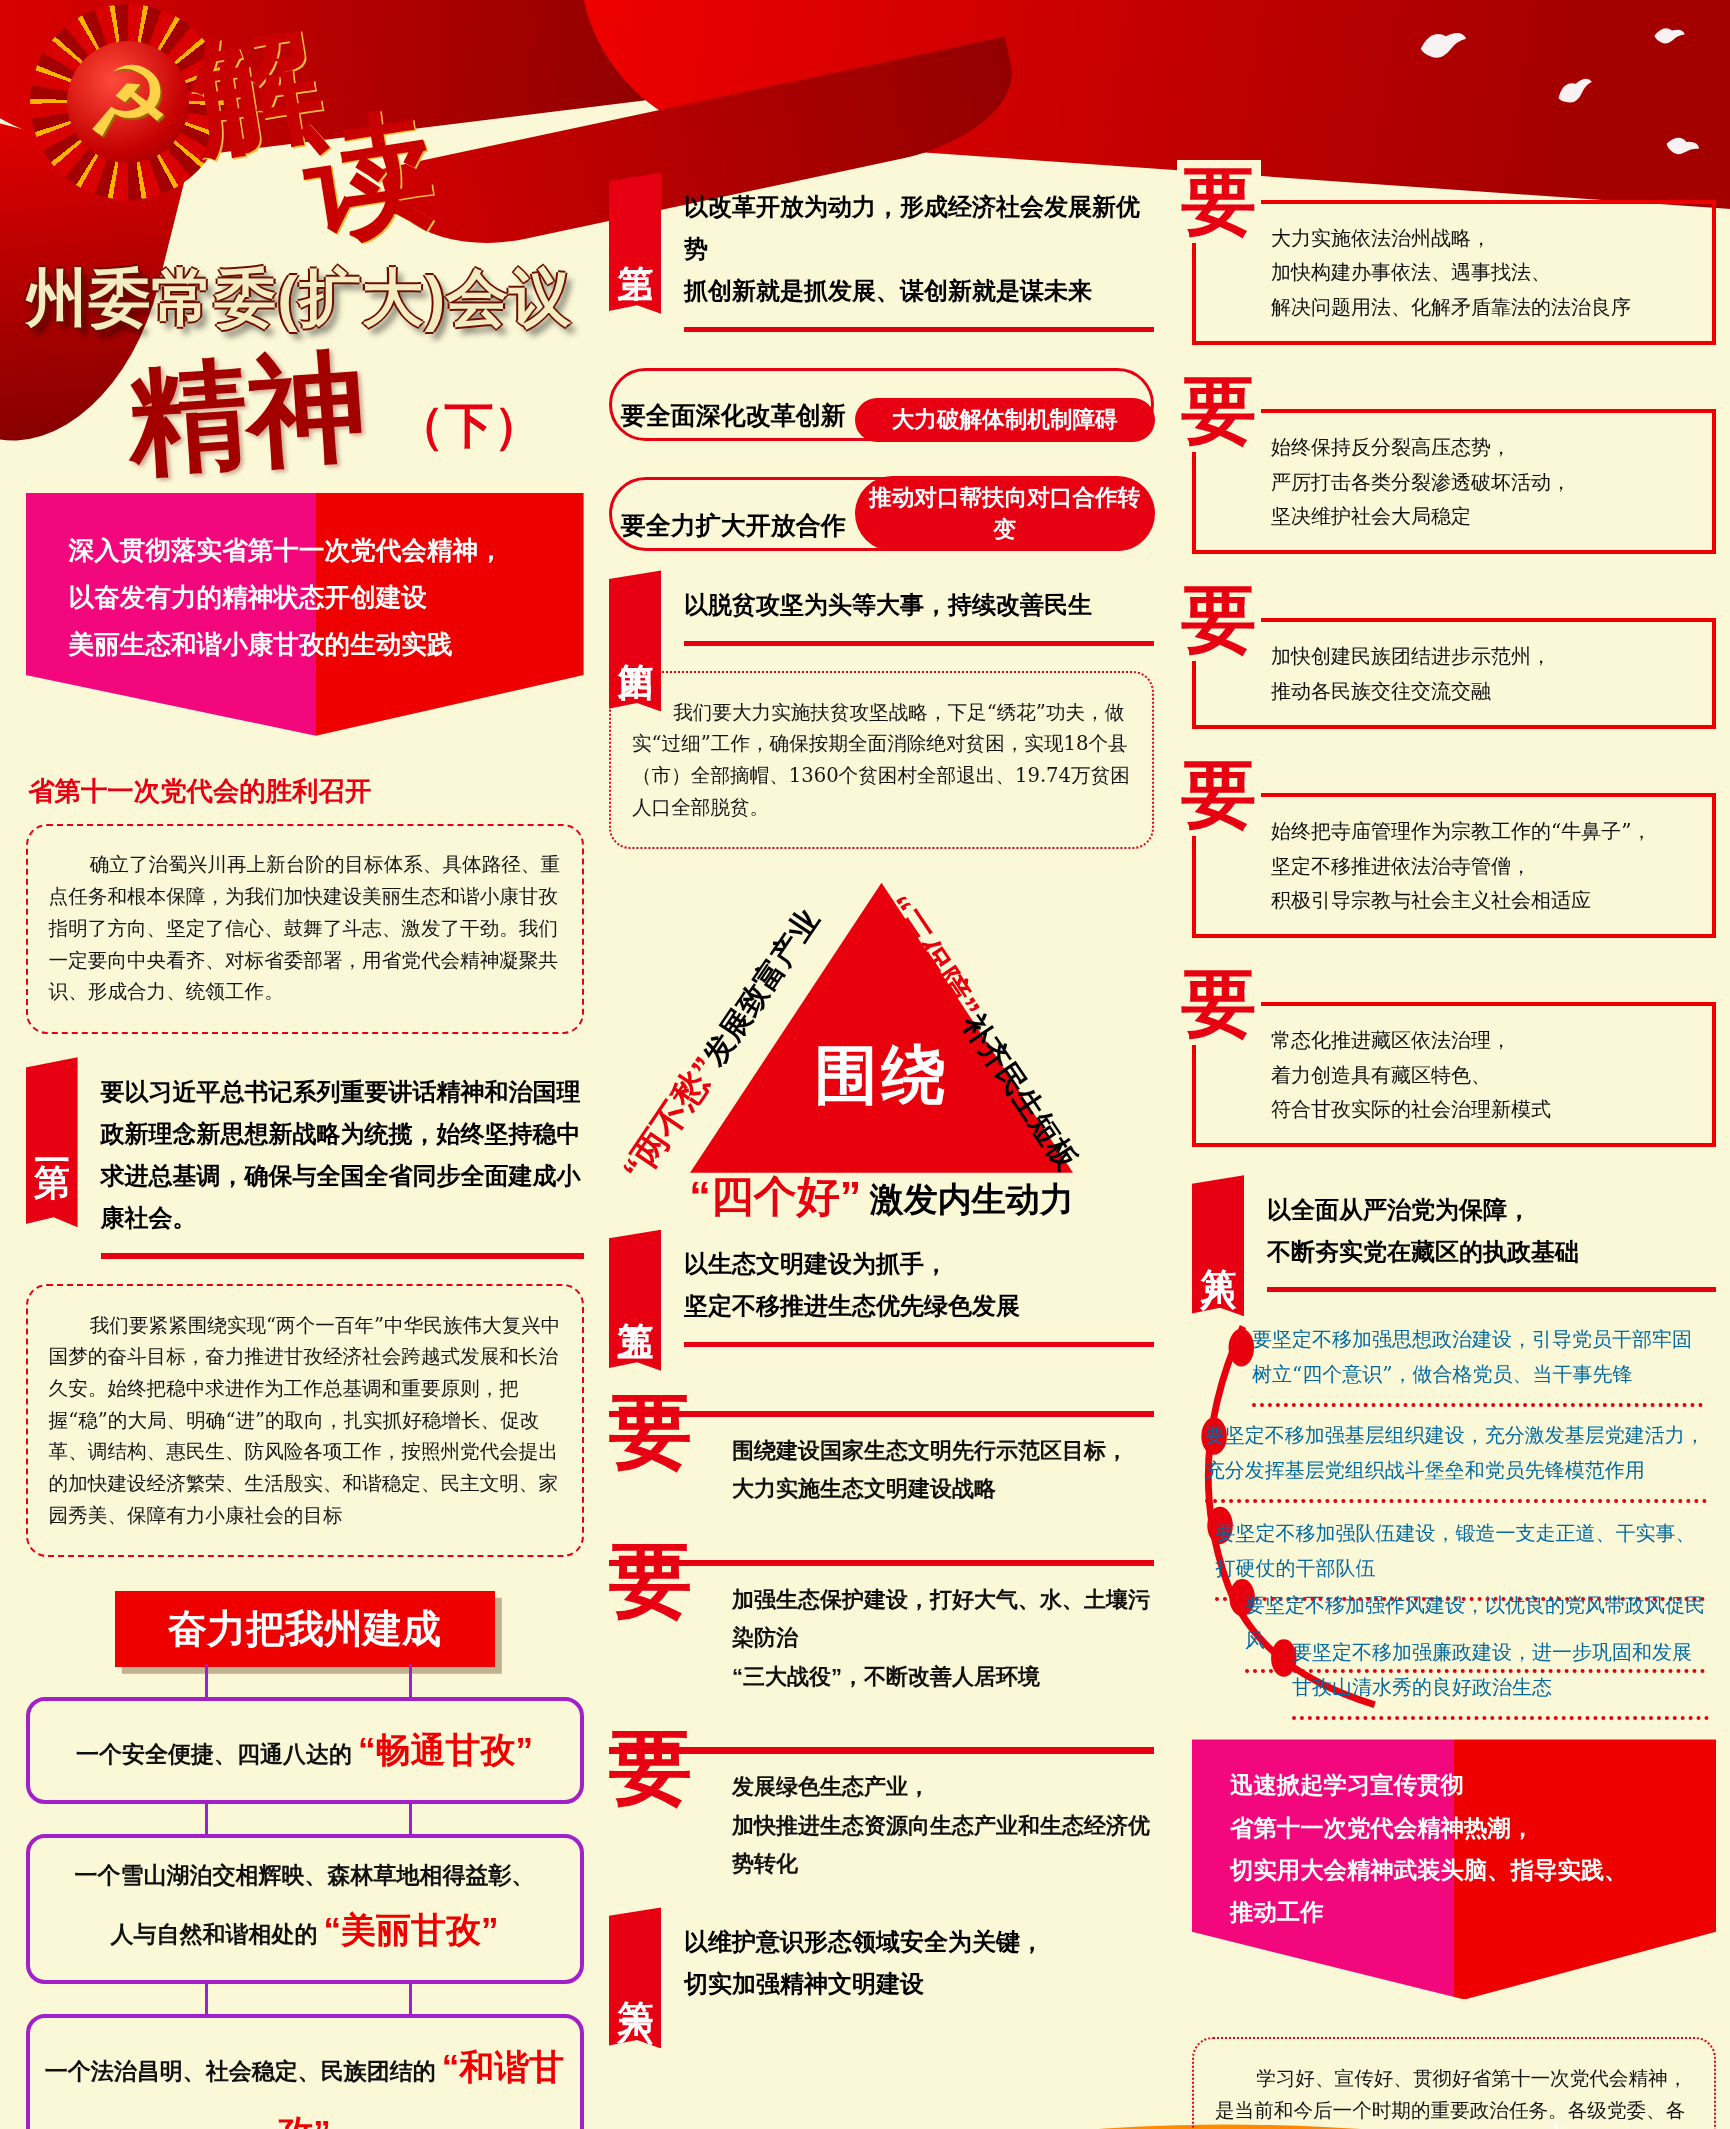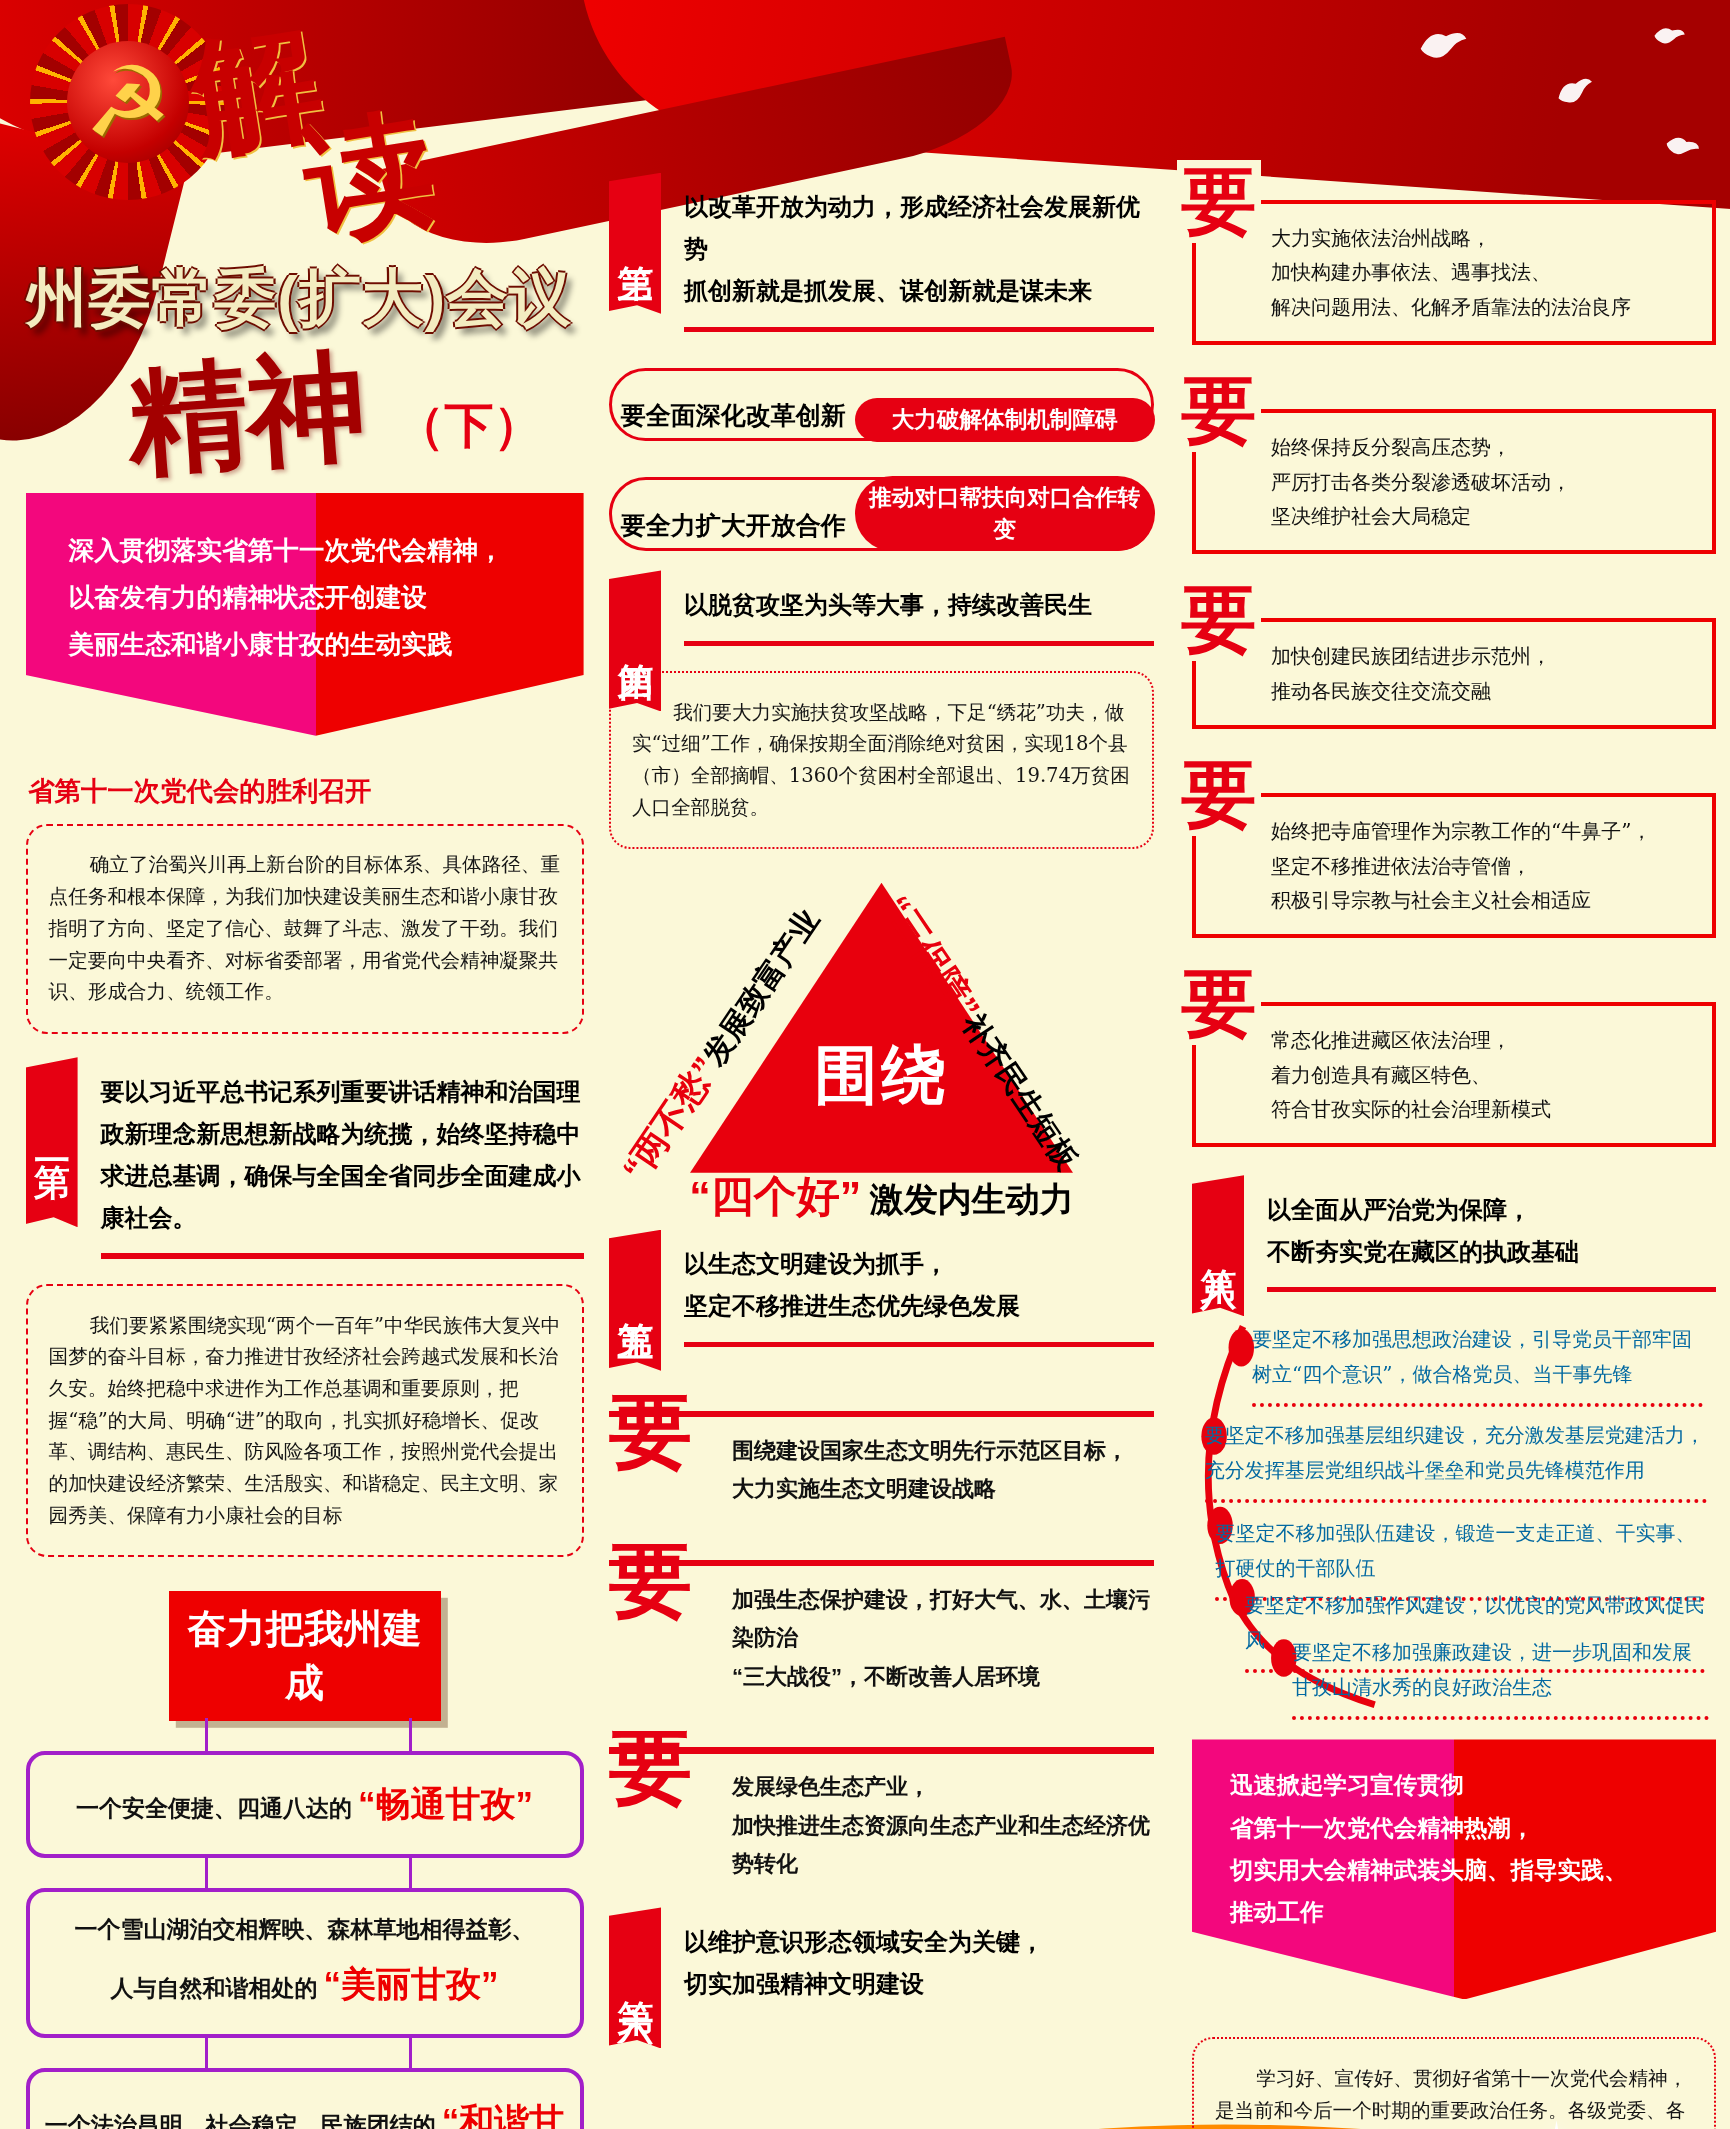--- a/index.html
+++ b/index.html
@@ -55,21 +55,21 @@
 .dotted{border-style:dotted}
 .sec{position:relative;padding-left:75px;margin-top:34px}
 .badge{position:absolute;left:0;top:-10.2px;width:52px;background:var(--red);color:#fff;
  writing-mode:vertical-rl;text-orientation:upright;font-size:36px;font-weight:900;letter-spacing:6px;
  display:flex;align-items:center;justify-content:center;padding:14.5px 0;
  clip-path:polygon(0 6%,100% 0,100% 100%,54% 94%,0 98%)}
 .badge.tall{min-height:170px}.badge.mid{min-height:141px}
 .headline{font-size:24px;font-weight:900;color:#000;line-height:1.75;padding-top:3.4px}
 .rule{height:5.1px;background:var(--red);margin-top:14.5px}
 .body-box{margin-top:25.6px}
-.goal-head{width:272px;margin:34px auto 0;background:#ee0000;color:#fff;text-align:center;font-size:39px;font-weight:900;padding:11px 0;box-shadow:6.8px 6.8px 0 rgba(90,45,15,.35)}
+.goal-head{width:380px;margin:34px auto 0;background:#ee0000;color:#fff;text-align:center;font-size:39px;font-weight:900;padding:11px 0;box-shadow:6.8px 6.8px 0 rgba(90,45,15,.35)}
 .connector{height:30px;position:relative}
 .connector::before,.connector::after{content:"";position:absolute;top:-2.6px;bottom:-2.6px;width:3.8px;background:var(--purple)}
 .connector::before{left:179px}.connector::after{left:383px}
 .goal-box{border:4.3px solid var(--purple);border-radius:19px;background:var(--cream);text-align:center;padding:16px 1px;font-size:23px;font-weight:800;color:#111;line-height:1.9}
 .goal-red{color:#ee0000;font-size:35px;font-weight:900;margin-left:6px}
 
 
 .first-mid{margin-top:183px}
 .pill{display:flex;align-items:flex-end;border:3.4px solid var(--red);border-radius:60px;margin-top:36px;background:var(--cream);position:relative;min-height:73px}
 .pill-left{flex:0 0 45%;display:flex;align-items:center;justify-content:center;font-size:25px;font-weight:900;color:#000;padding:6px 2.6px;text-align:center}

